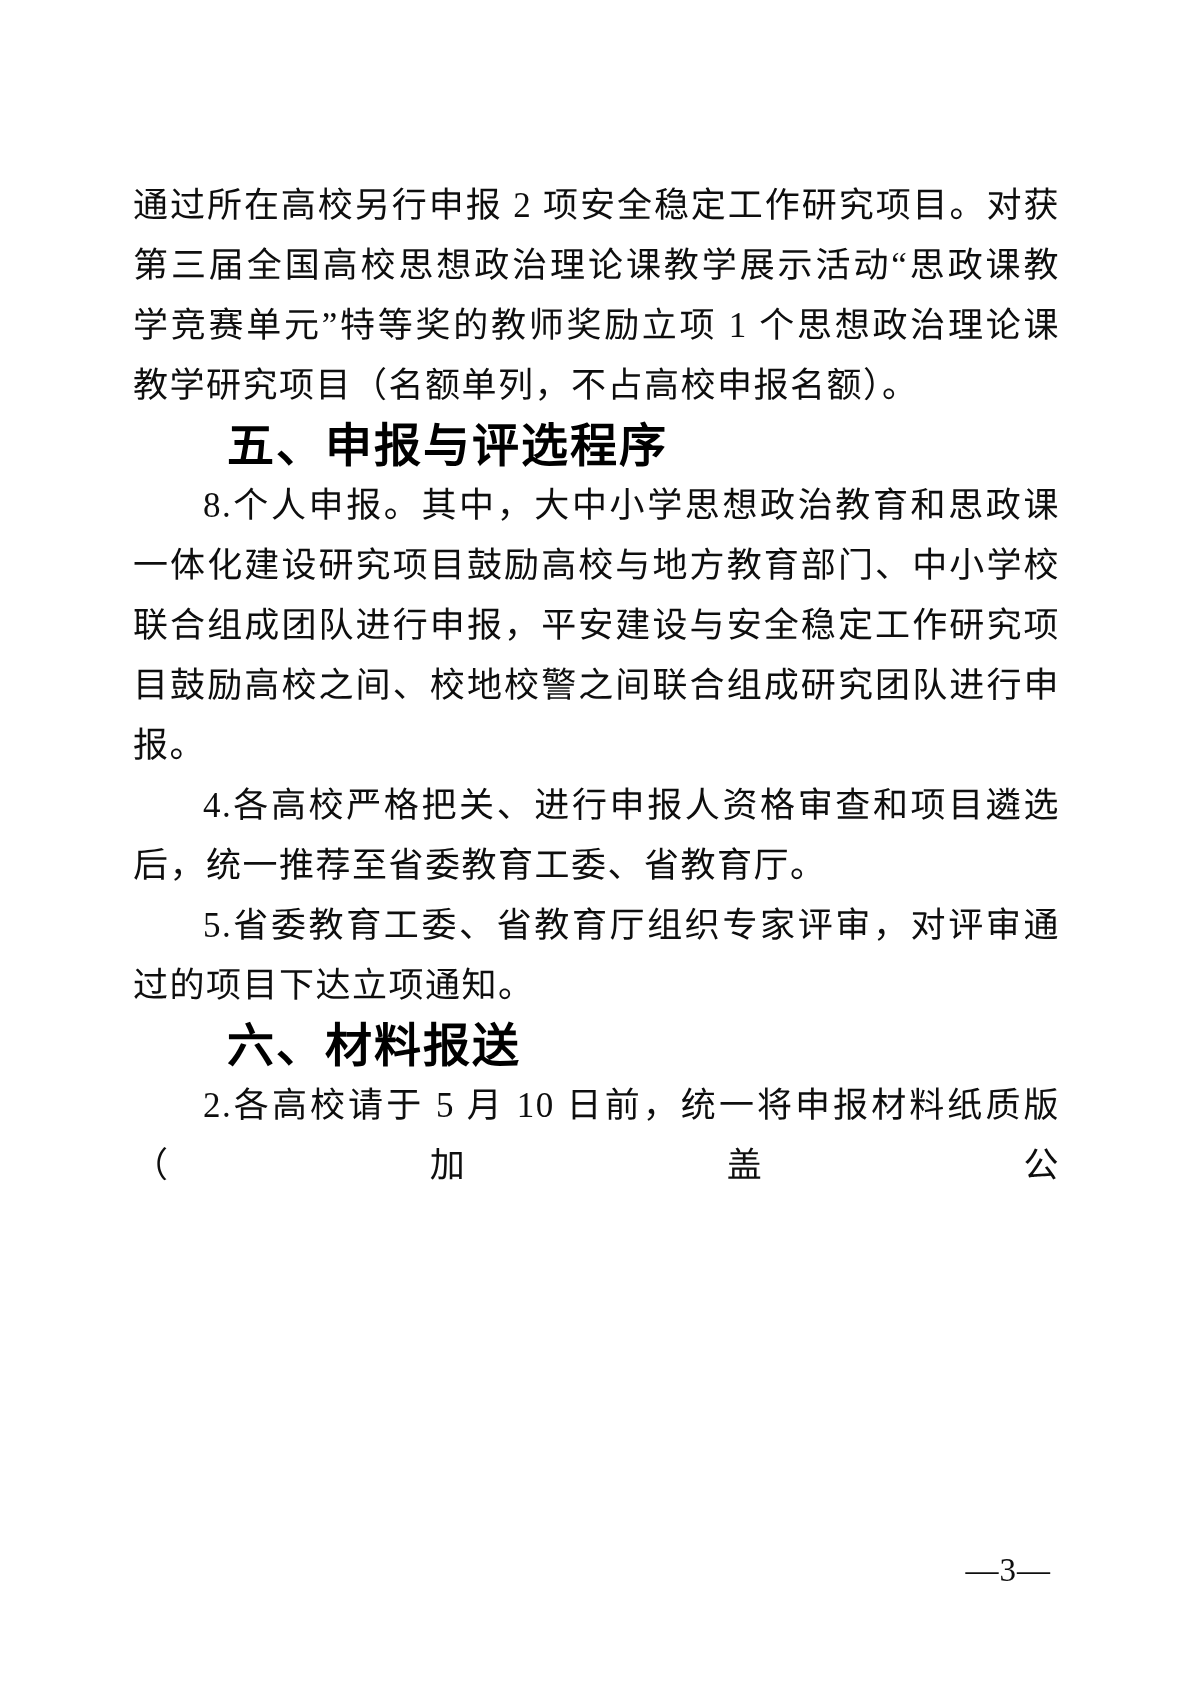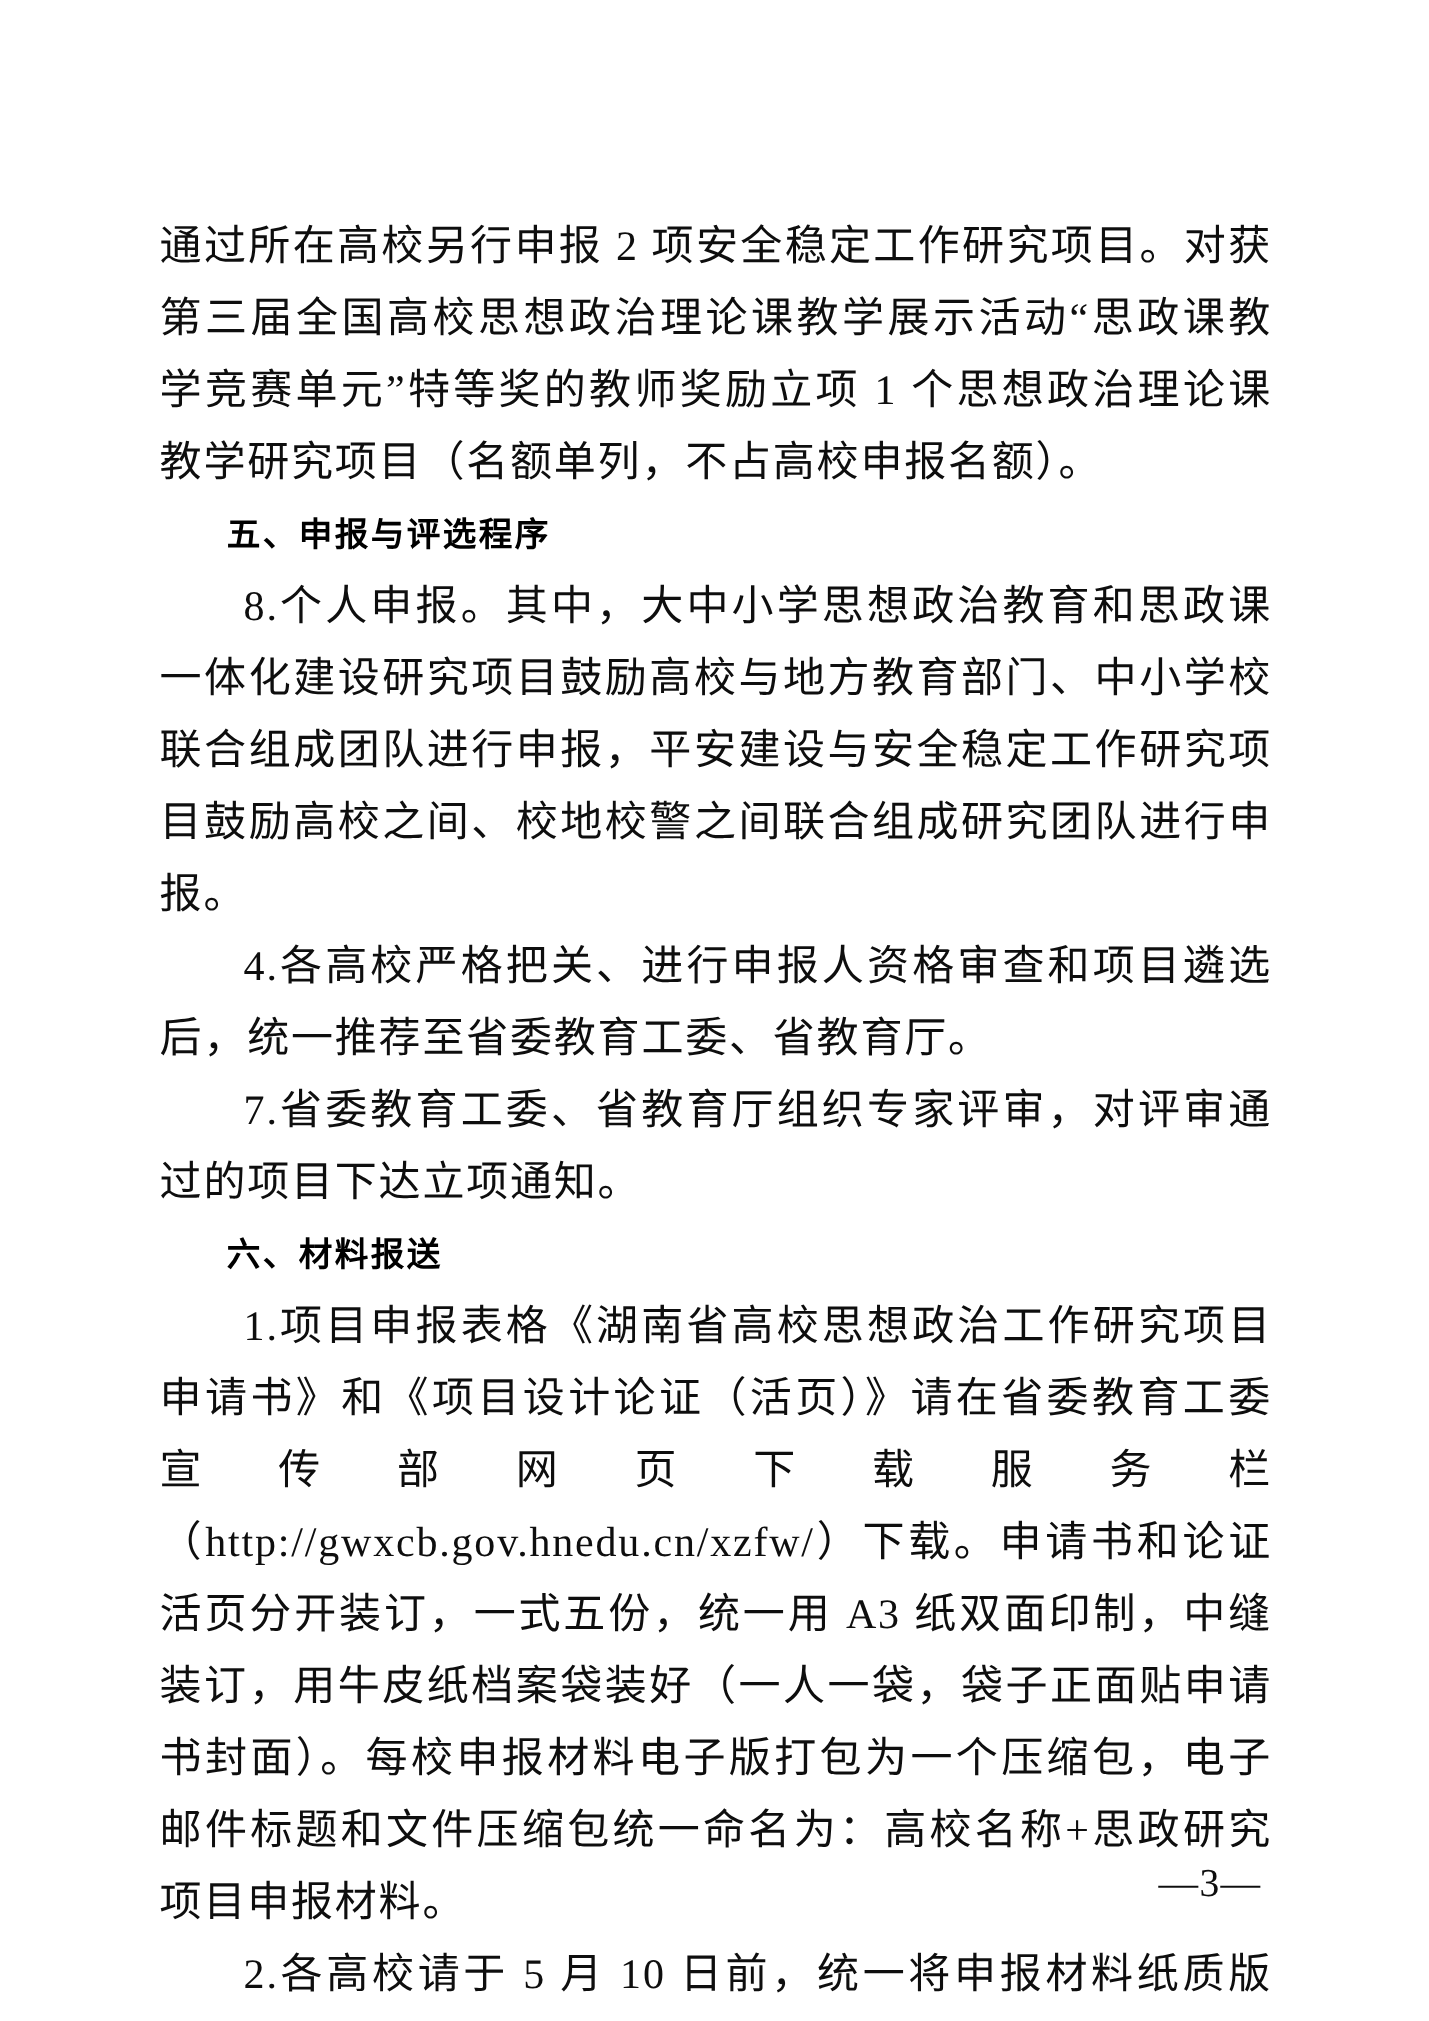--- a/index.html
+++ b/index.html
@@ -27,21 +27,21 @@
       text-align: justify;
       text-justify: inter-character;
       letter-spacing: 1.5px;
       color: #0e0e0e;
     }
     .indent { text-indent: 2em; }
     .fill-last { text-align-last: justify; }
     .section-heading {
       font-family: "Liberation Sans", "DejaVu Sans", sans-serif;
       font-weight: 700;
-      font-size: 28px;
+      font-size: 47px;
       line-height: 60px;
       text-indent: 2em;
       letter-spacing: 2px;
       color: #000000;
     }
     .page-number {
       position: absolute;
       top: 1550px;
       right: 140px;
       font-size: 33px;
@@ -58,24 +58,23 @@
   <main class="text-block">
 
     <p class="body-para">通过所在高校另行申报 2 项安全稳定工作研究项目。对获第三届全国高校思想政治理论课教学展示活动“思政课教学竞赛单元”特等奖的教师奖励立项 1 个思想政治理论课教学研究项目（名额单列，不占高校申报名额）。</p>
 
     <h2 class="section-heading">五、申报与评选程序</h2>
 
     <p class="body-para indent">8.个人申报。其中，大中小学思想政治教育和思政课一体化建设研究项目鼓励高校与地方教育部门、中小学校联合组成团队进行申报，平安建设与安全稳定工作研究项目鼓励高校之间、校地校警之间联合组成研究团队进行申报。</p>
 
     <p class="body-para indent">4.各高校严格把关、进行申报人资格审查和项目遴选后，统一推荐至省委教育工委、省教育厅。</p>
 
-    <p class="body-para indent">7.省委教育工委、省教育厅组织专家评审，对评审通过的项目下达立项通知。</p>
+    <p class="body-para indent">5.省委教育工委、省教育厅组织专家评审，对评审通过的项目下达立项通知。</p>
 
     <h2 class="section-heading">六、材料报送</h2>
 
-    <p class="body-para indent">1.项目申报表格《湖南省高校思想政治工作研究项目申请书》和《项目设计论证（活页）》请在省委教育工委宣传部网页下载服务栏（http://gwxcb.gov.hnedu.cn/xzfw/）下载。申请书和论证活页分开装订，一式五份，统一用 A3 纸双面印制，中缝装订，用牛皮纸档案袋装好（一人一袋，袋子正面贴申请书封面）。每校申报材料电子版打包为一个压缩包，电子邮件标题和文件压缩包统一命名为：高校名称+思政研究项目申报材料。</p>
 
     <p class="body-para indent fill-last">2.各高校请于 5 月 10 日前，统一将申报材料纸质版（加盖公</p>
 
   </main>
 
   <div class="page-number">—3—</div>
 </div>
 
 </body></html>

